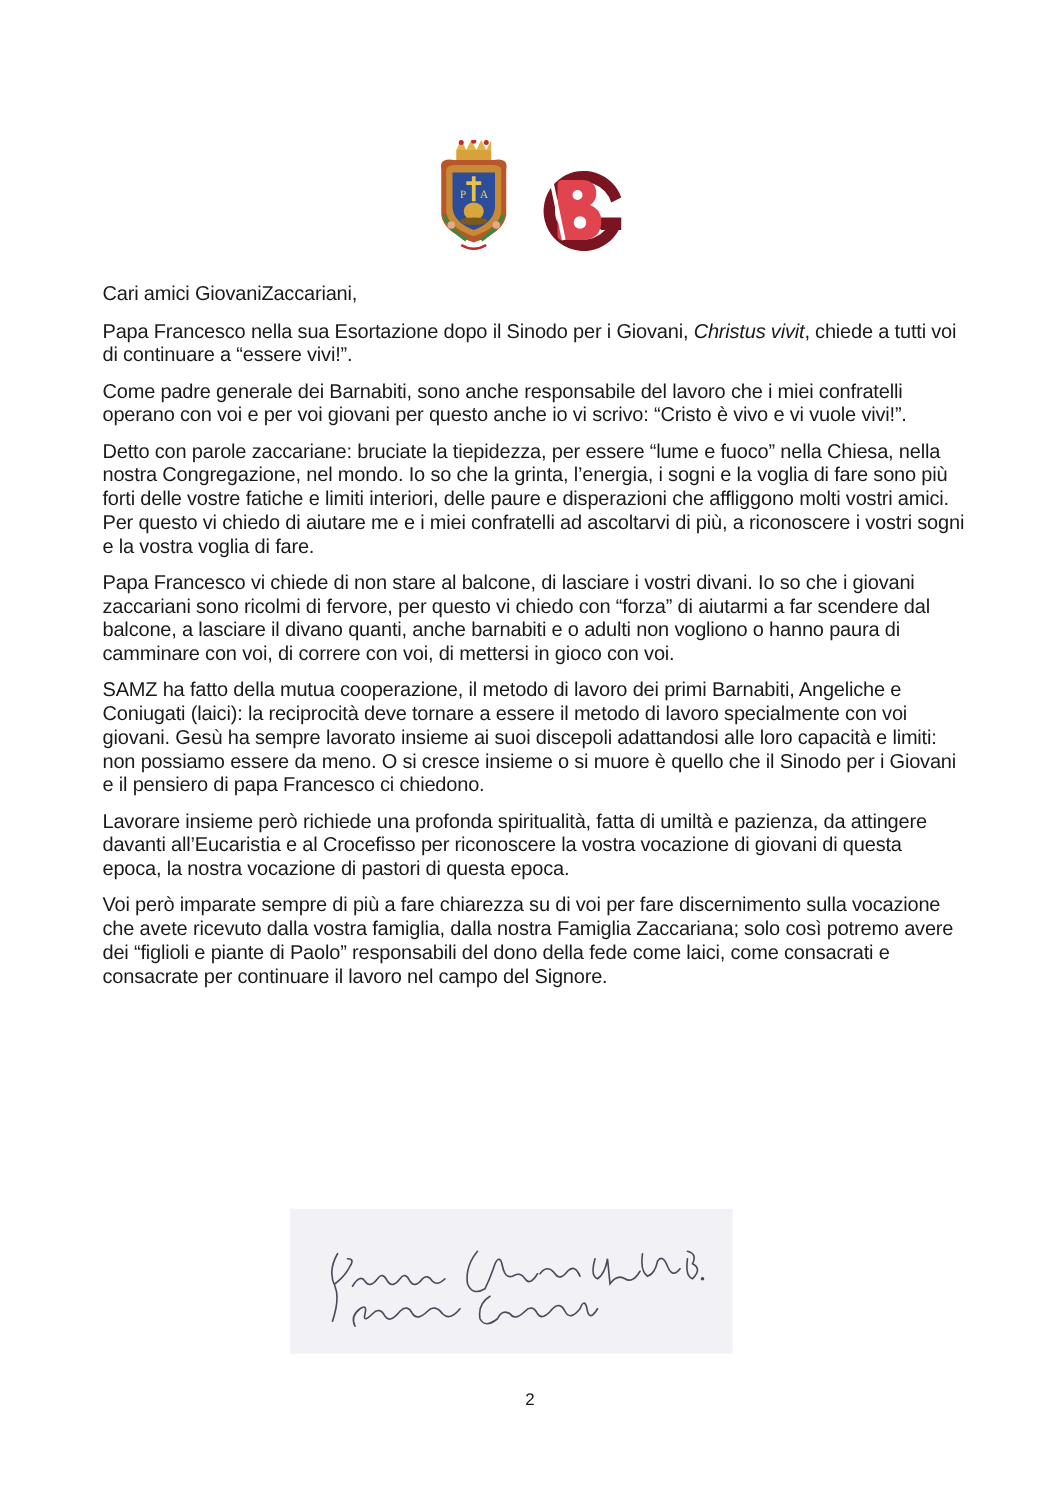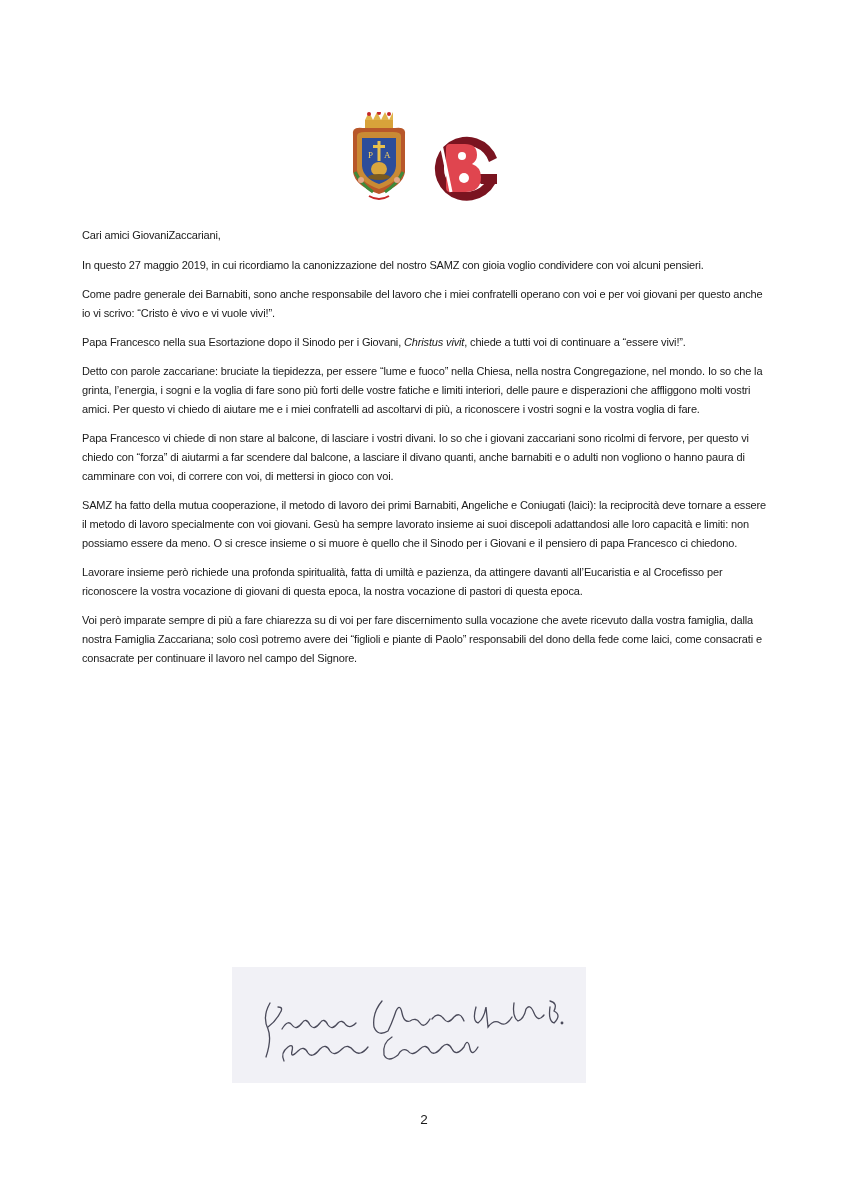--- a/index.html
+++ b/index.html
@@ -2,21 +2,21 @@
 <html><head>
 <meta charset="utf-8">
 <style>
   html, body { margin:0; padding:0; background:#ffffff; }
   body { width:848px; height:1200px; position:relative; overflow:hidden;
          font-family:"Liberation Sans", sans-serif; color:#1a1a1a; }
   .logos { position:absolute; top:112px; left:0; width:848px; height:95px; }
   .crest { position:absolute; left:347px; top:0; width:64px; height:92px; }
   .blogo { position:absolute; left:427px; top:18px; width:78px; height:78px; }
   .content { position:absolute; left:82px; top:226px; width:690px;
-             font-size:11px; line-height:19px; letter-spacing:-0.15px; }
+             font-size:16px; line-height:19px; letter-spacing:-0.15px; }
   .content p { margin:0 0 10px 0; }
   .content p.salutation { margin-bottom:11px; }
   .sigbox { position:absolute; left:232px; top:967px; width:354px; height:116px;
             background:#f1f1f6; }
   .pagenum { position:absolute; left:0; width:848px; top:1112px; text-align:center;
              font-size:13.5px; }
 </style>
 </head>
 <body>
 
@@ -54,23 +54,22 @@
     <path d="M19 18 Q19 14 23 14 L38 14 Q50 14 50 25 Q50 31 45 34 Q54 37 54 47 Q54 62 38 62 L23 62 Q19 62 19 58 Z" fill="#e0454f"></path>
     <circle cx="35" cy="26" r="4" fill="#ffffff"></circle>
     <circle cx="37" cy="48" r="5" fill="#ffffff"></circle>
     <path d="M14 14 L24 62" stroke="#ffffff" stroke-width="3"></path>
   </svg>
 </div>
 
 <div class="content">
   <p class="salutation">Cari amici GiovaniZaccariani,</p>
   <div id="paragraphs">
-      <p><span>In questo 27 maggio 2019, in cui ricordiamo la canonizzazione del nostro SAMZ con gioia voglio condividere con voi alcuni pensieri.</span></p>
+      <p><span>Papa Francesco nella sua Esortazione dopo il Sinodo per i Giovani, </span><em>Christus vivit</em><span>, chiede a tutti voi di continuare a “essere vivi!”.</span></p>
       <p><span>Come padre generale dei Barnabiti, sono anche responsabile del lavoro che i miei confratelli operano con voi e per voi giovani per questo anche io vi scrivo: “Cristo è vivo e vi vuole vivi!”.</span></p>
-      <p><span>Papa Francesco nella sua Esortazione dopo il Sinodo per i Giovani, </span><em>Christus vivit</em><span>, chiede a tutti voi di continuare a “essere vivi!”.</span></p>
       <p><span>Detto con parole zaccariane: bruciate la tiepidezza, per essere “lume e fuoco” nella Chiesa, nella nostra Congregazione, nel mondo. Io so che la grinta, l’energia, i sogni e la voglia di fare sono più forti delle vostre fatiche e limiti interiori, delle paure e disperazioni che affliggono molti vostri amici. Per questo vi chiedo di aiutare me e i miei confratelli ad ascoltarvi di più, a riconoscere i vostri sogni e la vostra voglia di fare.</span></p>
       <p><span>Papa Francesco vi chiede di non stare al balcone, di lasciare i vostri divani. Io so che i giovani zaccariani sono ricolmi di fervore, per questo vi chiedo con “forza” di aiutarmi a far scendere dal balcone, a lasciare il divano quanti, anche barnabiti e o adulti non vogliono o hanno paura di camminare con voi, di correre con voi, di mettersi in gioco con voi.</span></p>
       <p><span>SAMZ ha fatto della mutua cooperazione, il metodo di lavoro dei primi Barnabiti, Angeliche e Coniugati (laici): la reciprocità deve tornare a essere il metodo di lavoro specialmente con voi giovani. Gesù ha sempre lavorato insieme ai suoi discepoli adattandosi alle loro capacità e limiti: non possiamo essere da meno. O si cresce insieme o si muore è quello che il Sinodo per i Giovani e il pensiero di papa Francesco ci chiedono.</span></p>
       <p><span>Lavorare insieme però richiede una profonda spiritualità, fatta di umiltà e pazienza, da attingere davanti all’Eucaristia e al Crocefisso per riconoscere la vostra vocazione di giovani di questa epoca, la nostra vocazione di pastori di questa epoca.</span></p>
       <p><span>Voi però imparate sempre di più a fare chiarezza su di voi per fare discernimento sulla vocazione che avete ricevuto dalla vostra famiglia, dalla nostra Famiglia Zaccariana; solo così potremo avere dei “figlioli e piante di Paolo” responsabili del dono della fede come laici, come consacrati e consacrate per continuare il lavoro nel campo del Signore.</span></p>
     </div>
 </div>
 
 <div class="sigbox">
   <svg width="354" height="116" viewBox="0 0 354 116">

